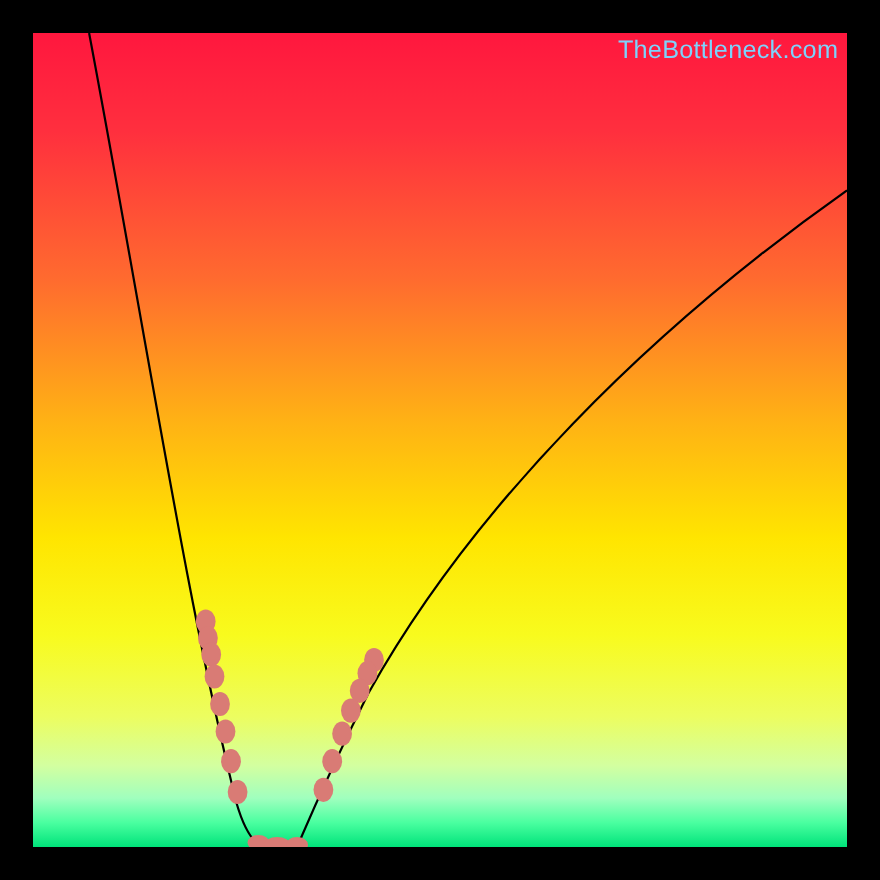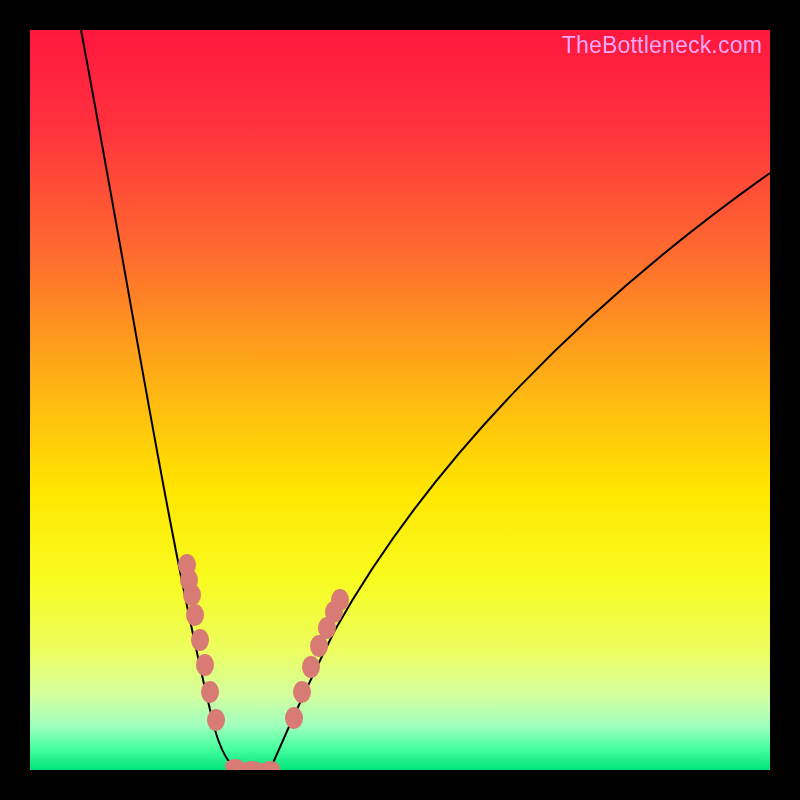--- a/index.html
+++ b/index.html
@@ -34,21 +34,21 @@
     top: 0;
     left: 0;
     width: 740px;
     height: 740px;
   }
 
   .watermark {
     position: absolute;
     top: 2px;
     right: 8px;
-    color: #f0abfc;
+    color: #7dd3fc;
     font-size: 23px;
     font-weight: 500;
     letter-spacing: 0.2px;
     z-index: 10;
   }
 
   svg.curve {
     position: absolute;
     top: 0;
     left: 0;

